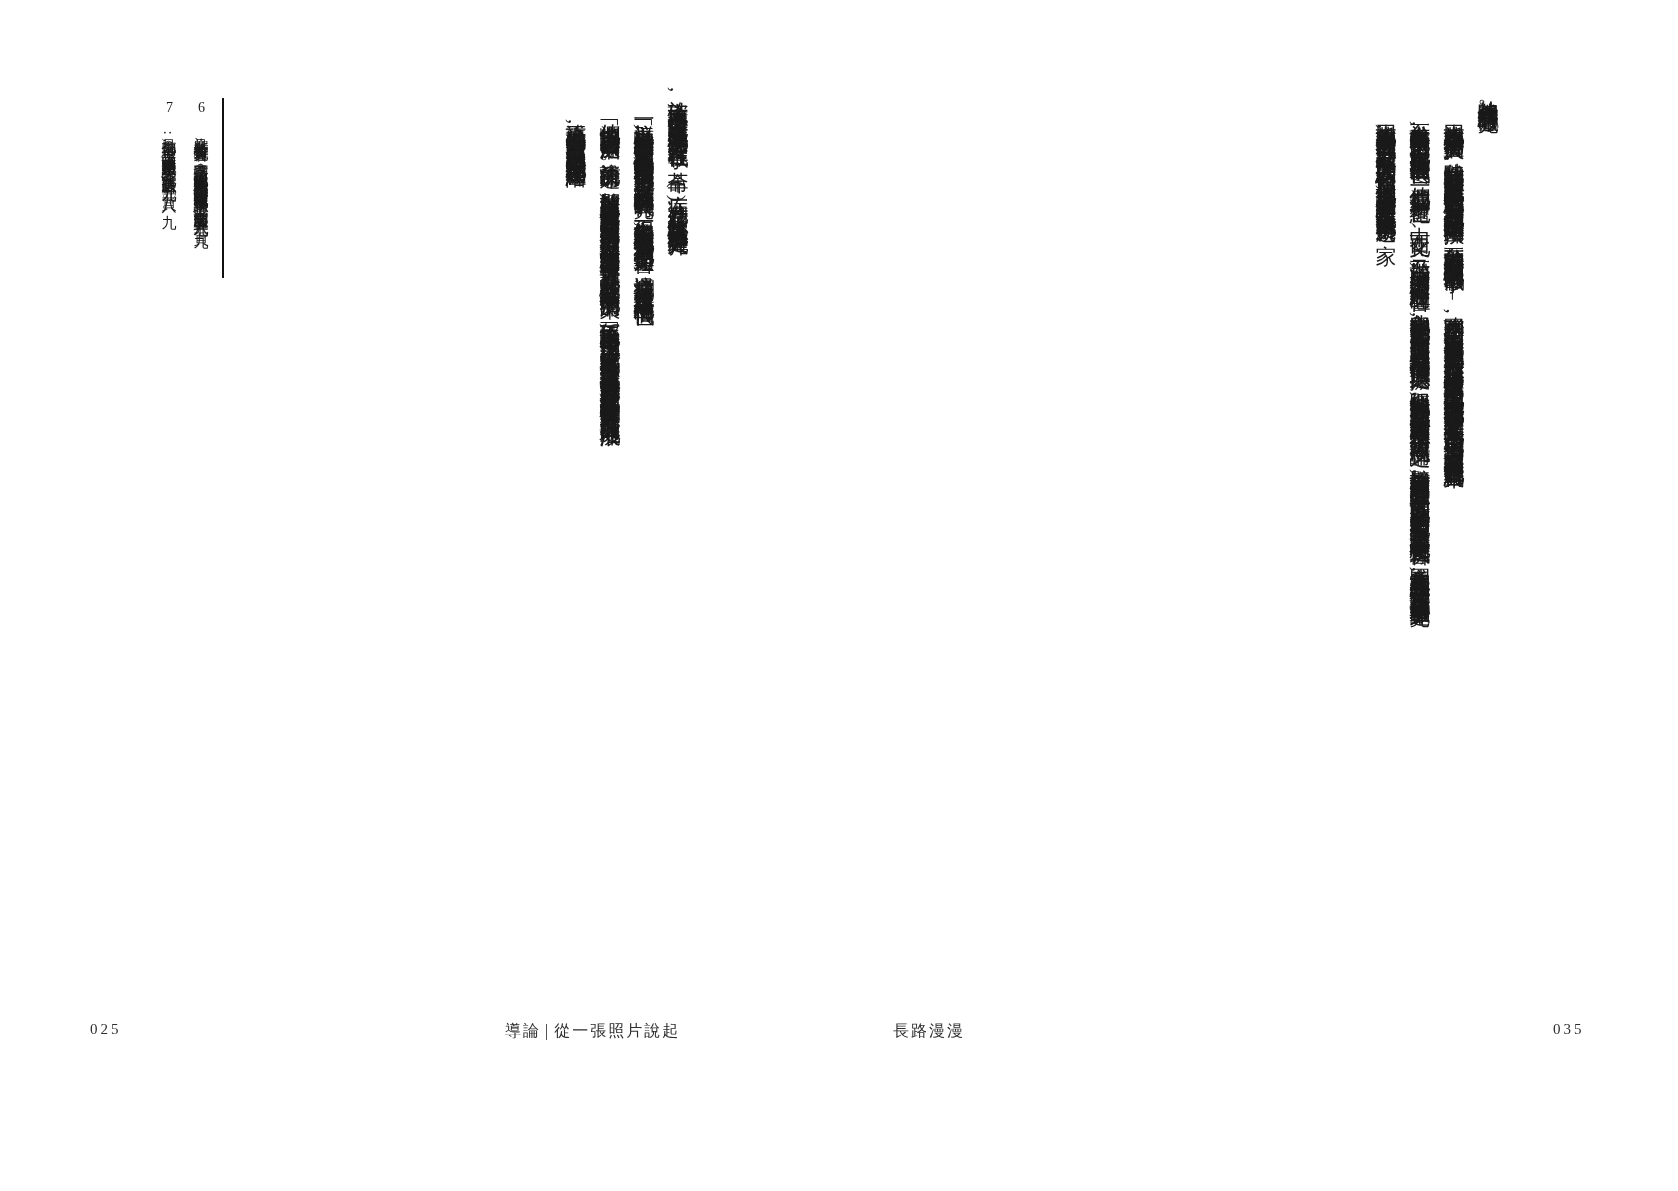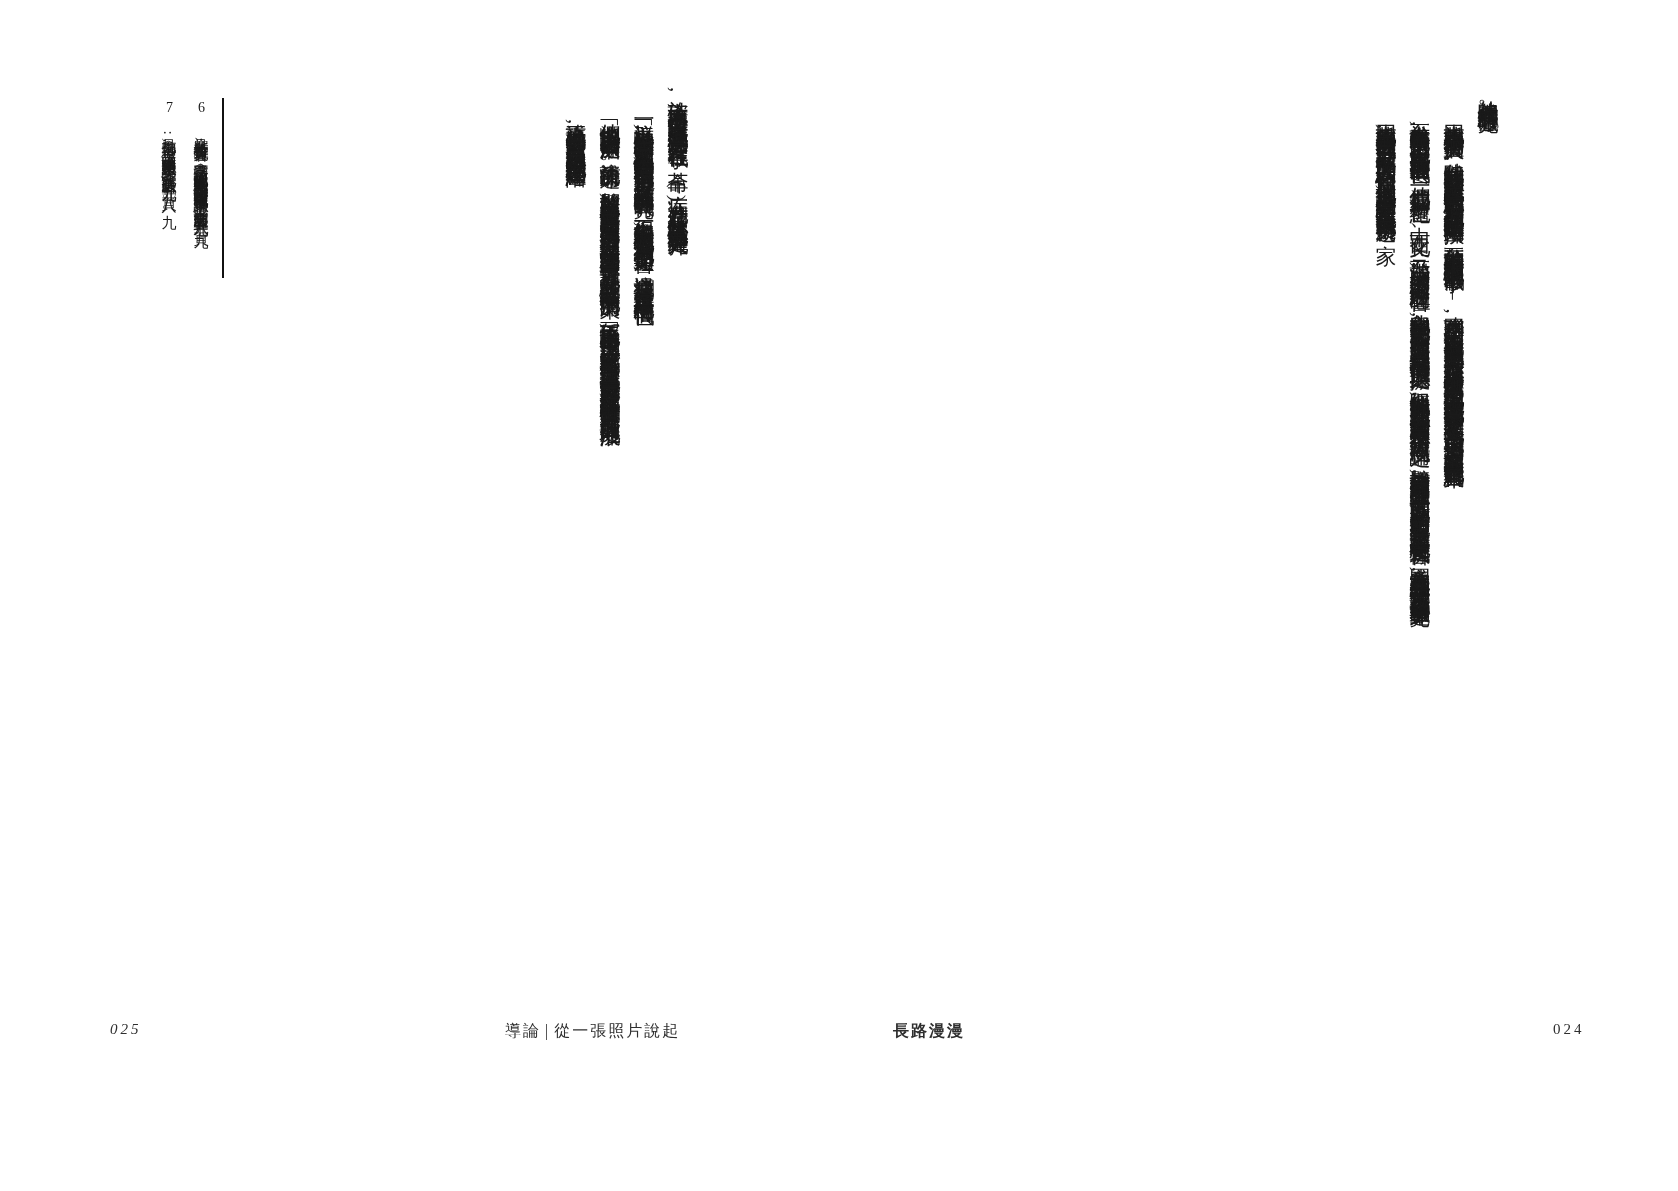--- a/index.html
+++ b/index.html
@@ -71,39 +71,39 @@
   .page-num, .running-head {
     position: absolute;
     top: 1021px;
     font-size: 15px;
     color: #2e2e2e;
     white-space: nowrap;
   }
   .page-num { letter-spacing: 3px; }
   .running-head { font-size: 16px; letter-spacing: 2px; }
   .pn-right { left: 714px; }     
-  .rh-right { left: 54px; font-weight: bold; }      
-  .pn-left  { left: 110px; font-style: italic; }
+  .rh-right { left: 54px; }      
+  .pn-left  { left: 90px; }
   .rh-left  { left: 505px; }
   .rh-sep { padding: 0 4px; color: #2e2e2e; }
 </style>
 </head>
 <body>
 
 <div class="spread">
 
   <section class="page page-right">
     <div class="main-text">
         <p>的時代青年所特有的心靈徵兆。<sup class="noteref">6</sup></p>
         <p class="indent">也因此本書接下來將會特別著墨於個人、時代與社會之間的關係,試圖以此來建構一幅五四世代的面貌和心靈史,並且窺探他們如何在生命的關鍵時刻做出抉擇。至於敘事的時間點則會從一場發生在一九〇〇年的慘烈戰爭——八國聯軍之役開始,因為這場戰爭向來被中國人視為是歷史上的奇恥大辱,不但慈禧太后和光緒皇帝被迫從紫禁城中逃出,也從此掀開了二十世紀中國一連串現代化改革的序幕,甚至間接導致一九一一年的辛亥革命成功,滿清垮臺,而中國長達兩千年的帝制也於此宣告結束。</p>
         <p class="indent">至於在本書中輪番出現的主角們,也正是一群出生在八國聯軍之役前後的五四世代。他們成長在一個新/舊世紀、中/西文化、乃至於滿清/民國的夾縫之中,而所經歷的社會、文化與家國制度變化之劇烈和巨大,在中國的歷史長河裡,我們竟幾乎找不出任何一個世代可以與之比擬。但即便時代的衝擊與改變如此之強烈,每個人所受到的影響程度卻是大小不一,故無法一視同仁論之。譬如貴族出身的文人如陳西瀅和凌叔華,在「高門世族」的庇蔭之下,所受到的衝擊就相對有限,甚至還受惠於中國二十世紀之初舊式官僚、帝國主義和資本主義相互結合的利益,成了高居在社會金字塔頂端的少數幸運兒。</p>
         <p class="indent">也因此本書接下來聚焦探究的五四世代,乃是一群截然不同於「高門世族」的人們,而且恰恰相反,他們大多是出身於「破產的仕紳階級」中,也多在青少年時代就因為父親早逝、家</p>
       </div>
     <div class="running-head rh-right">長路漫漫</div>
-    <div class="page-num pn-right">024</div>
+    <div class="page-num pn-right">035</div>
   </section>
 
   <section class="page page-left">
     <div class="main-text">
         <p>族破產,而不得不選擇離家遠走,既歷經了異鄉的漂泊之苦,又往往在戰爭、革命、疾病(尤其是肺結核)以及政治白色恐怖的迫害之下早夭猝死。</p>
         <p class="indent">這一群出身「破產的仕紳階級」的青年,就如同五四代表性的文學社團「創造社」的成員鄭伯奇所言,是一群「在社會的桎梏底下呻吟著的『時代兒』」<sup class="noteref">7</sup>,不但文學的象牙塔一點也沒有為他們預備著,他們生命之匆促短暫、境遇之波瀾起伏,甚至遠遠超出了二十世紀的任何一個世代。</p>
         <p class="indent">他們也多以「船」來比喻自己四處漂泊、流離失所的命運。譬如瞿秋白就形容自己那支破產的大家族,雖然有眾多的親戚「同舟共濟」,但卻像是共同坐在一艘「萬丈波濤中的破船」,大夥兒無計可施,「只能有牽衣悲泣的哀情,抱頭痛哭的下策」。郁達夫也比喻自己是「一生中潦倒漂浮,變成了一只沒有舵楫的孤舟」,而沈從文更描述他在二十歲以前無家可歸,就像是坐在一艘「不可收拾的破爛命運之舟」,只能無目的四處地流浪。</p>
         <p class="indent">或許正出於成長的切身之痛,瞿秋白可以說是最早觀察到中國二十世紀之初「破產仕紳階</p>
       </div>
 

